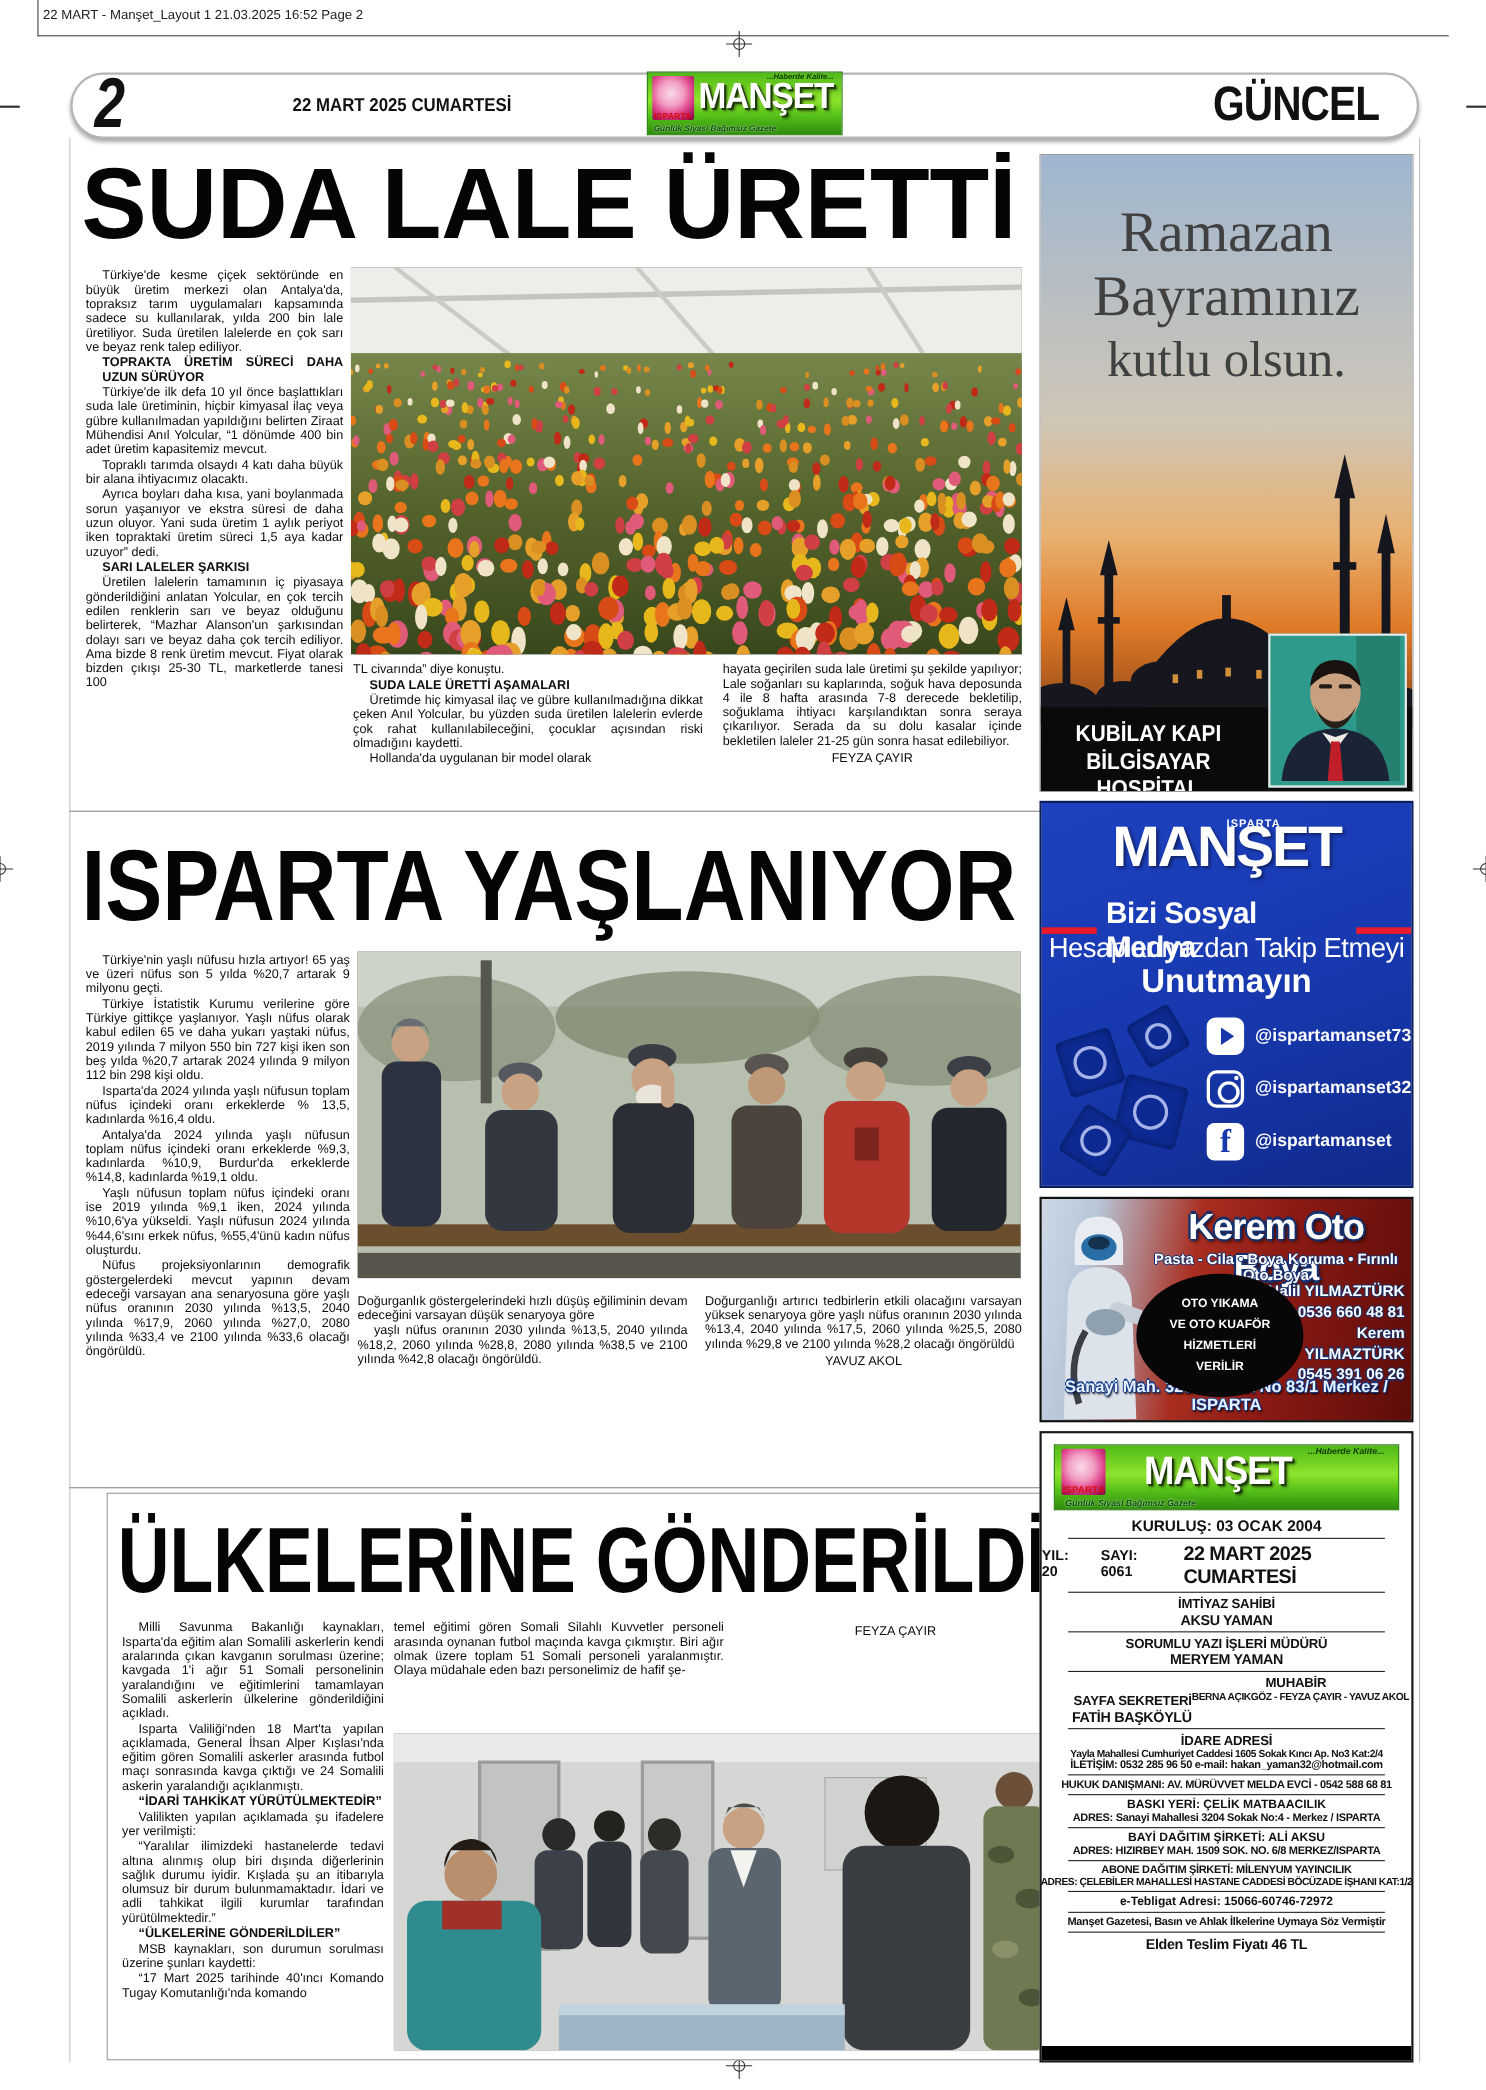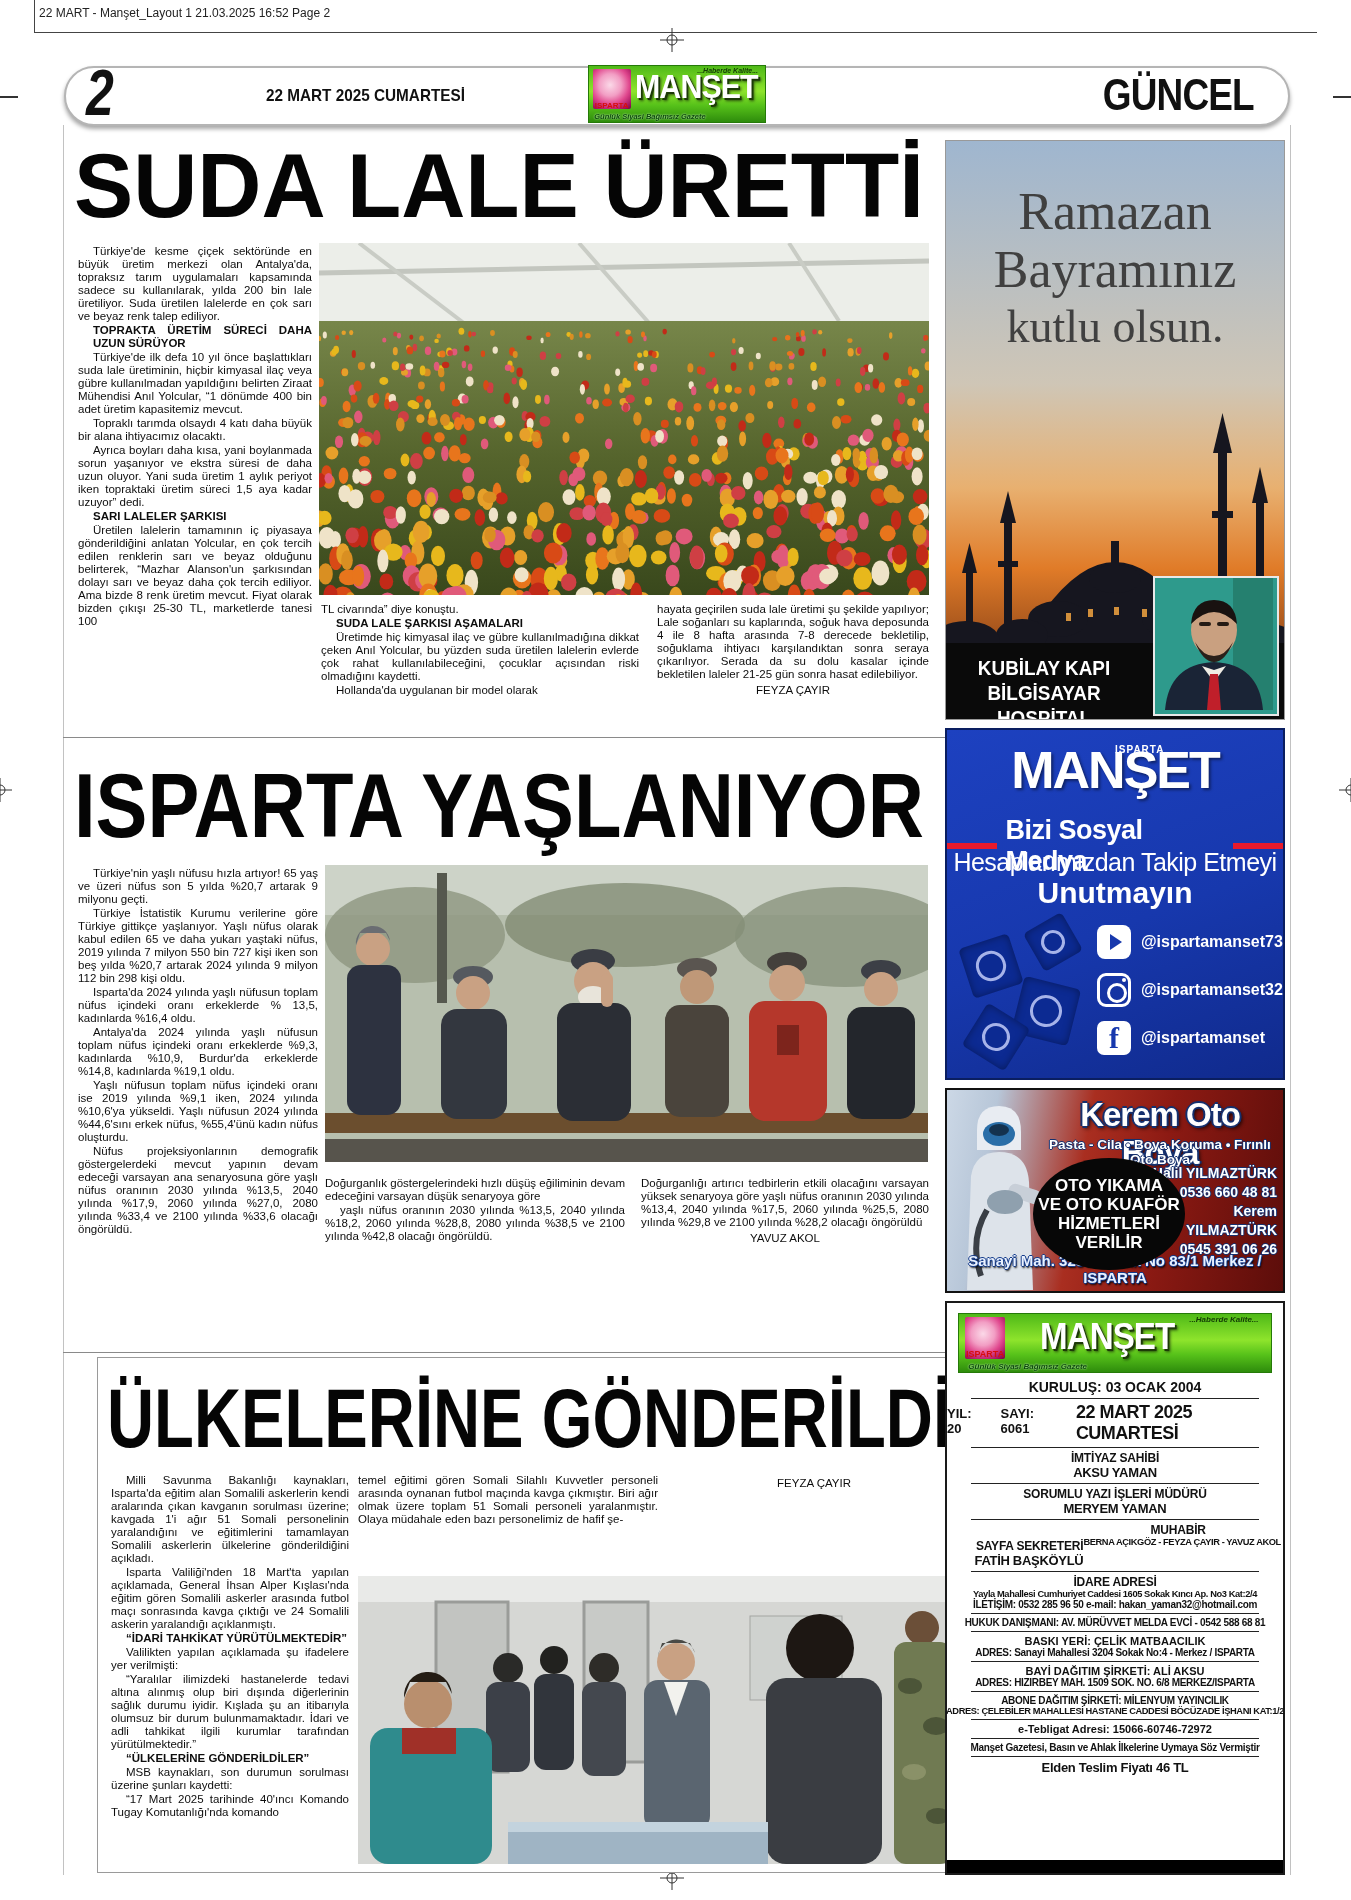--- a/index.html
+++ b/index.html
@@ -107,21 +107,21 @@
   .cube i{position:absolute;inset:22%;border:3px solid #cdd6ff;border-radius:50%;opacity:.8;}
   
   #kerem{top:1088px;height:205px;border:2px solid #111;overflow:hidden;
          background:linear-gradient(100deg,#ccd8e6 0%,#b7c6d8 14%,#a92e20 40%,#8c1a13 62%,#5c0d0a 100%);}
   .k-title{position:absolute;left:96px;right:6px;top:6px;text-align:center;font-size:33px;font-weight:bold;
            color:#fff;letter-spacing:-1px;
            text-shadow:-2px 0 #15306e,2px 0 #15306e,0 -2px #15306e,0 2px #15306e,2px 2px 4px #000;}
   .k-services{position:absolute;left:96px;right:6px;top:47px;text-align:center;font-size:13.5px;font-weight:bold;color:#fff;
            text-shadow:-1px 0 #15306e,1px 0 #15306e,0 -1px #15306e,0 1px #15306e;}
   .k-oval{position:absolute;left:86px;top:68px;width:152px;height:112px;background:#070707;border-radius:50%;
-          color:#fff;font-weight:bold;font-size:17px;line-height:19px;text-align:center;
+          color:#fff;font-weight:bold;font-size:11px;line-height:19px;text-align:center;
           display:flex;flex-direction:column;justify-content:center;z-index:2;}
   .k-contacts{position:absolute;right:6px;top:74px;width:136px;text-align:right;color:#fff;font-weight:bold;
           font-size:14px;line-height:19px;text-shadow:-1px 0 #15306e,1px 0 #15306e,0 -1px #15306e,0 1px #15306e;}
   .k-address{position:absolute;left:4px;right:4px;bottom:5px;text-align:center;font-size:15px;font-weight:bold;
           color:#eaf2ff;text-shadow:-1px 0 #123a8a,1px 0 #123a8a,0 -1px #123a8a,0 1px #123a8a,1px 2px 2px #000;}
   .k-painter{position:absolute;left:0;top:0;height:100%;width:100px;}
   
   #imprint{top:1301px;height:574px;border:2px solid #1a1a1a;background:#fff;
            display:flex;flex-direction:column;align-items:center;padding-top:4px;}
   .imp-rule{width:86%;border-top:1.5px solid #222;margin:3px 0;}
@@ -851,21 +851,21 @@
           <ellipse cx="410.3" cy="357.4" rx="8.7" ry="12.5" fill="#c22a18"></ellipse>
           <ellipse cx="132.8" cy="354.0" rx="10.5" ry="9.9" fill="#e05a7a"></ellipse>
           <ellipse cx="31.4" cy="359.9" rx="6.0" ry="10.9" fill="#d98f22"></ellipse>
           <ellipse cx="112.2" cy="355.0" rx="8.2" ry="8.8" fill="#e7b81c"></ellipse>
           <ellipse cx="189.8" cy="356.7" rx="9.2" ry="12.2" fill="#e6a02a"></ellipse>
           <ellipse cx="137.5" cy="354.7" rx="10.4" ry="11.8" fill="#e05a7a"></ellipse>
         </svg>
     </div>
     <div class="col bt" style="left:258px;top:478px;width:318px;height:128px;">
       <p class="noind">TL civarında” diye konuştu.</p>
-      <p class="sub">SUDA LALE ŞARKISI AŞAMALARI</p>
+      <p class="sub">SUDA LALE ÜRETTİ AŞAMALARI</p>
       <p>Üretimde hiç kimyasal ilaç ve gübre kullanılmadığına dikkat çeken Anıl Yolcular, bu yüzden suda üretilen lalelerin evlerde çok rahat kullanılabileceğini, çocuklar açısından riski olmadığını kaydetti.</p>
       <p>Hollanda'da uygulanan bir model olarak</p>
     </div>
     <div class="col bt" style="left:594px;top:478px;width:272px;height:135px;">
       <p class="noind">hayata geçirilen suda lale üretimi şu şekilde yapılıyor; Lale soğanları su kaplarında, soğuk hava deposunda 4 ile 8 hafta arasında 7-8 derecede bekletilip, soğuklama ihtiyacı karşılandıktan sonra seraya çıkarılıyor. Serada da su dolu kasalar içinde bekletilen laleler 21-25 gün sonra hasat edilebiliyor.</p>
       <p class="byline">FEYZA ÇAYIR</p>
     </div>
   </section>
 
   <section class="art" id="a2">

